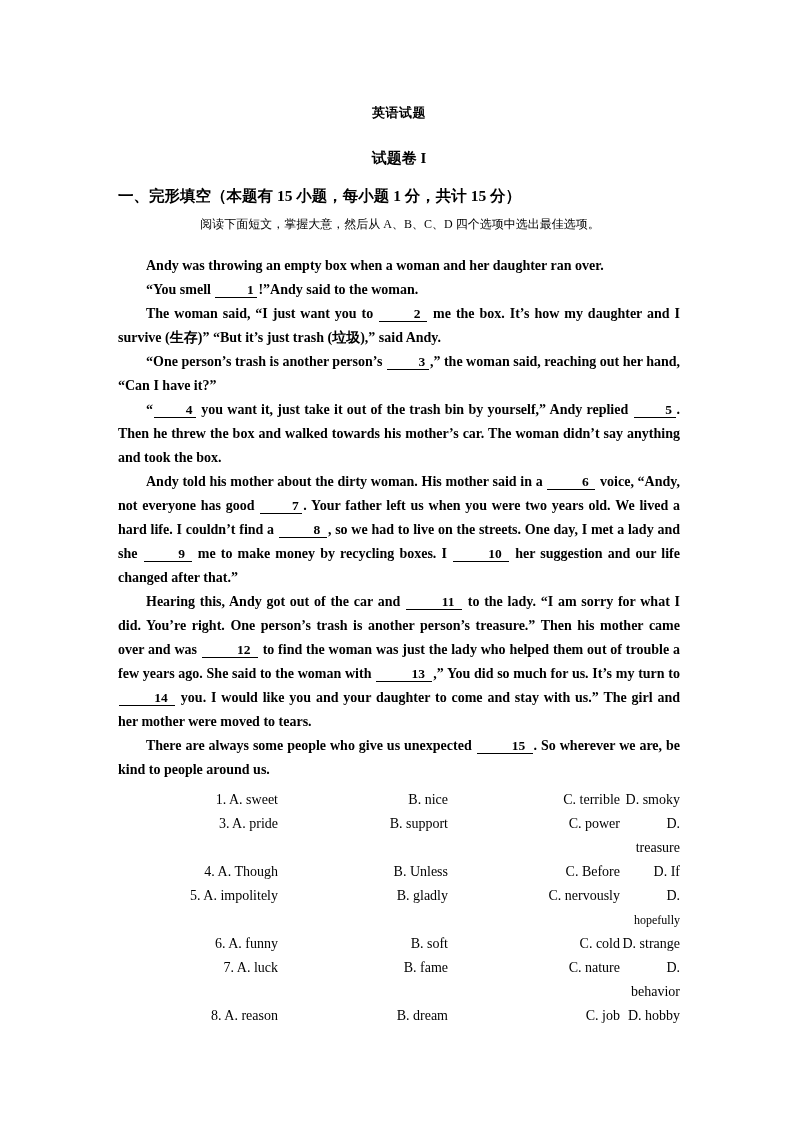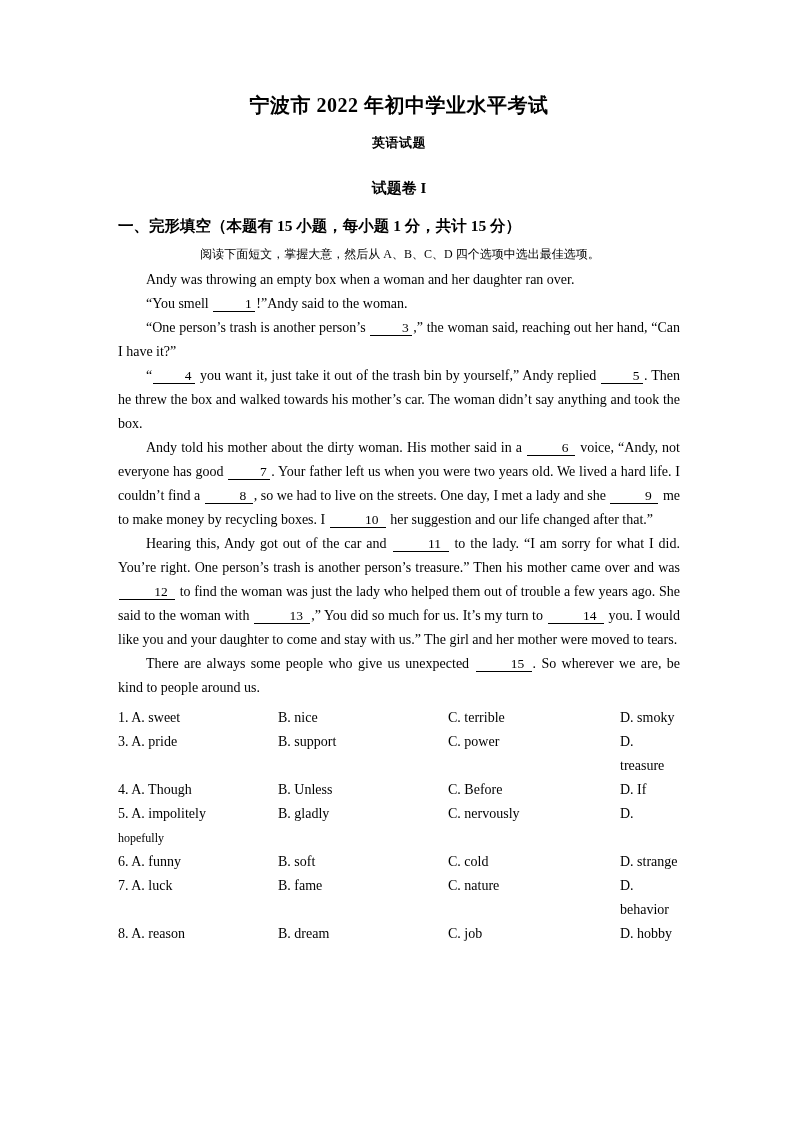--- a/index.html
+++ b/index.html
@@ -58,21 +58,22 @@
   }
   .section-directions {
     font-size: 12px;
     line-height: 24px;
     margin: 3px 0 0 2px;
     text-align: center;
   }
 
   
   .passage {
-    margin-top: 2px;
+    margin-top: 18px;
+    font-weight: bold;
   }
   .passage p {
     font-size: 14px;
     line-height: 24px;
     margin: 0;
     text-align: justify;
     text-justify: inter-word;
     text-indent: 28px;
   }
 
@@ -92,52 +93,53 @@
 
   
   .options {
     margin-top: 6px;
   }
   .opt-row {
     font-size: 14px;
     line-height: 24px;
     position: relative;
     white-space: normal;
+    text-align: right;
   }
   .opt-row .cell {
     display: inline-block;
     vertical-align: top;
   }
   .cell-a { width: 160px; }
   .cell-b { width: 170px; }
   .cell-c { width: 172px; }
   .cell-d { width: 60px; }
   .opt-wrap {
     font-size: 12px;
     line-height: 24px;
   }
 </style>
 </head>
 <body>
 
 <div class="page">
 
-  <h1 class="doc-title">宁波市 2022 年初中学业水平考试</h1>
   <h2 class="doc-subtitle">英语试题</h2>
   <div class="paper-label">试题卷 I</div>
 
   <div class="section-heading">一、完形填空（本题有 15 小题，每小题 1 分，共计 15 分）</div>
   <div class="section-directions">阅读下面短文，掌握大意，然后从 A、B、C、D 四个选项中选出最佳选项。</div>
 
   <div class="passage">
 
     <p><span>Andy was throwing an empty box when a woman and her daughter ran over.</span></p>
 
     <p><span>“You smell </span><span class="blank w1">1</span><span>!”Andy said to the woman.</span></p>
 
+    <p><span>The woman said, “I just want you to </span><span class="blank w2">2</span><span> me the box. It’s how my daughter and I survive (生存)” “But it’s just trash (垃圾),” said Andy.</span></p>
 
     <p><span>“One person’s trash is another person’s </span><span class="blank w1">3</span><span>,” the woman said, reaching out her hand, “Can I have it?”</span></p>
 
     <p><span>“</span><span class="blank w1">4</span><span> you want it, just take it out of the trash bin by yourself,” Andy replied </span><span class="blank w1">5</span><span>. Then he threw the box and walked towards his mother’s car. The woman didn’t say anything and took the box.</span></p>
 
     <p><span>Andy told his mother about the dirty woman. His mother said in a </span><span class="blank w2">6</span><span> voice, “Andy, not everyone has good </span><span class="blank w1">7</span><span>. Your father left us when you were two years old. We lived a hard life. I couldn’t find a </span><span class="blank w2">8</span><span>, so we had to live on the streets. One day, I met a lady and she </span><span class="blank w2">9</span><span> me to make money by recycling boxes. I </span><span class="blank w3">10</span><span> her suggestion and our life changed after that.”</span></p>
 
     <p><span>Hearing this, Andy got out of the car and </span><span class="blank w3">11</span><span> to the lady. “I am sorry for what I did. You’re right. One person’s trash is another person’s treasure.” Then his mother came over and was </span><span class="blank w3">12</span><span> to find the woman was just the lady who helped them out of trouble a few years ago. She said to the woman with </span><span class="blank w3">13</span><span>,” You did so much for us. It’s my turn to </span><span class="blank w3">14</span><span> you. I would like you and your daughter to come and stay with us.” The girl and her mother were moved to tears.</span></p>
 
     <p><span>There are always some people who give us unexpected </span><span class="blank w3">15</span><span>. So wherever we are, be kind to people around us.</span></p>

